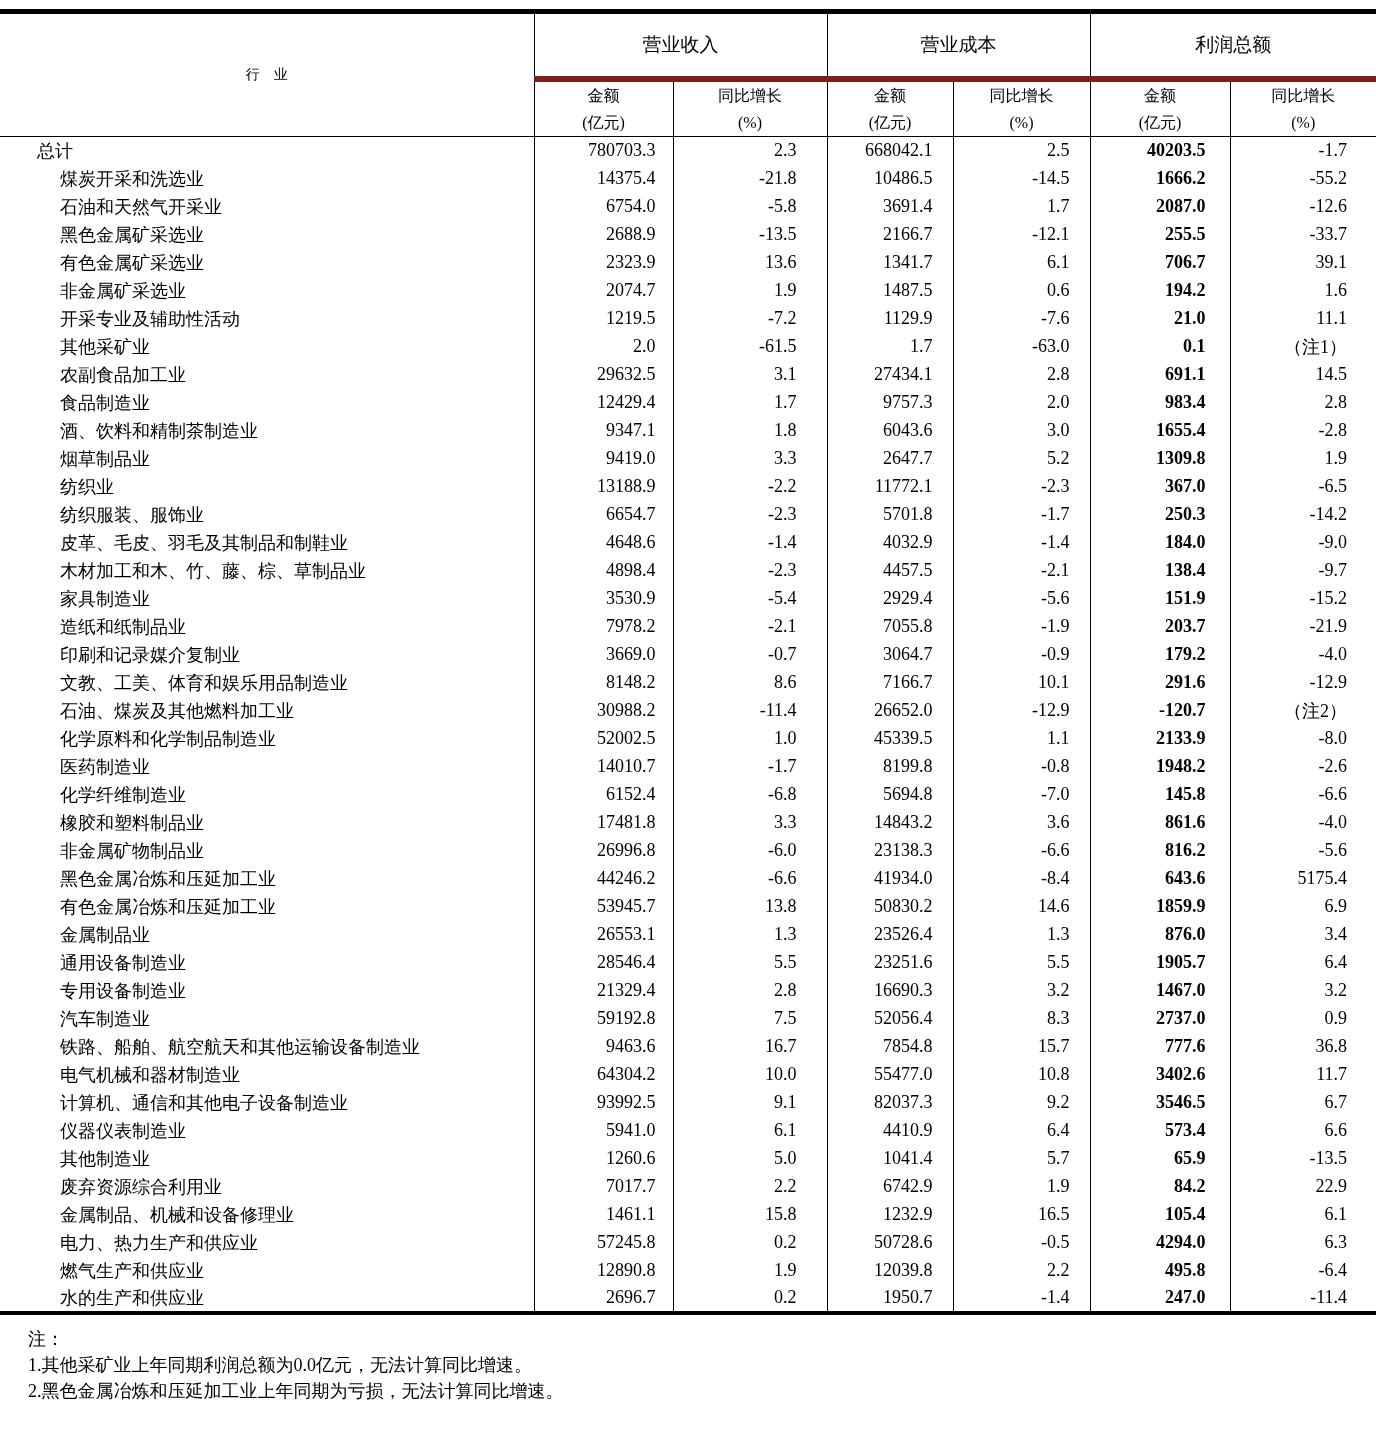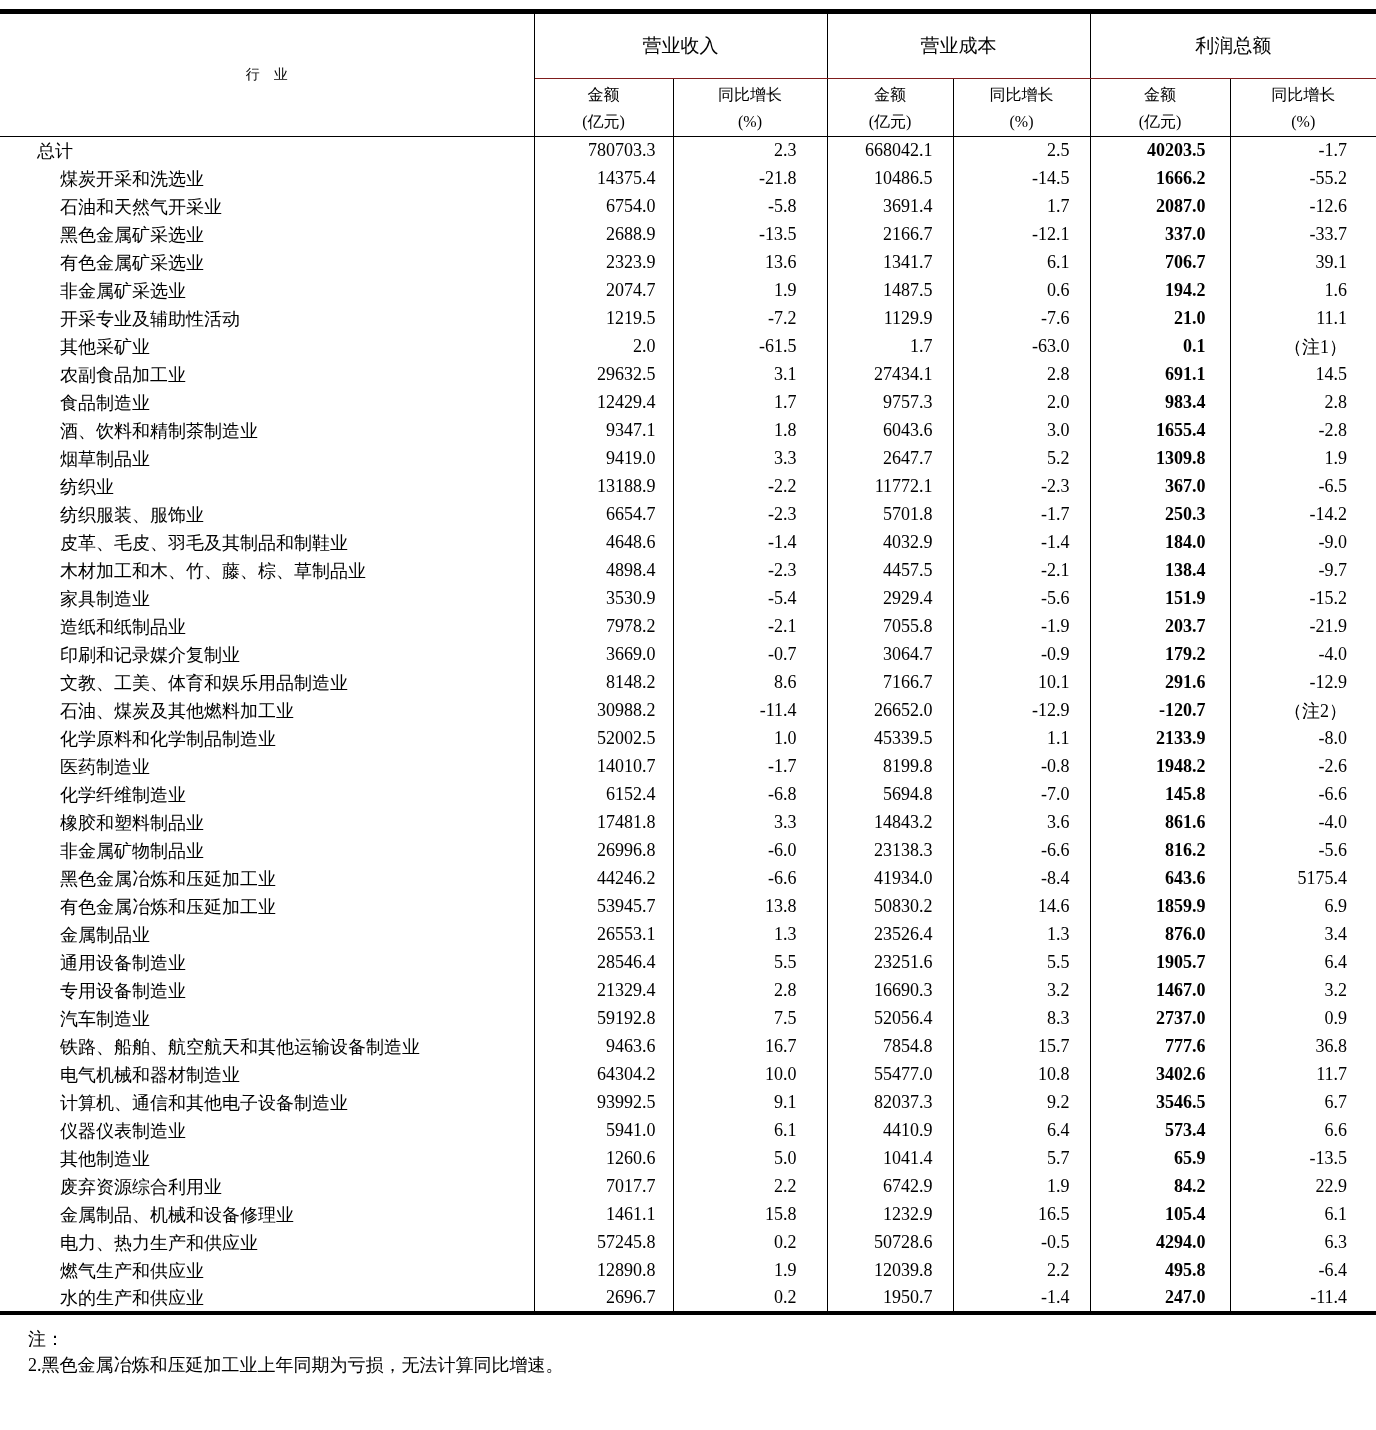--- a/index.html
+++ b/index.html
@@ -28,21 +28,21 @@
   th.industry-head {
     border-right: 1px solid #000;
     border-bottom: 1px solid #000;
     text-align: center;
     font-size: 14px;
     vertical-align: middle;
   }
   th.group-cell {
     height: 67px;
     border-right: 1px solid #000;
-    border-bottom: 1px solid #7f1d1d;
+    border-bottom: 6px solid #7f1d1d;
     text-align: center;
     font-size: 19px;
     vertical-align: middle;
   }
   th.group-cell.last { border-right: none; }
   th.sub-cell {
     height: 58px;
     border-right: 1px solid #000;
     border-bottom: 1px solid #000;
     text-align: center;
@@ -150,21 +150,21 @@
           <td class="num c4">1.7</td>
           <td class="num c5">2087.0</td>
           <td class="num c6">-12.6</td>
         </tr>
         <tr>
           <td class="name">黑色金属矿采选业</td>
           <td class="num c1">2688.9</td>
           <td class="num c2">-13.5</td>
           <td class="num c3">2166.7</td>
           <td class="num c4">-12.1</td>
-          <td class="num c5">337.0</td>
+          <td class="num c5">255.5</td>
           <td class="num c6">-33.7</td>
         </tr>
         <tr>
           <td class="name">有色金属矿采选业</td>
           <td class="num c1">2323.9</td>
           <td class="num c2">13.6</td>
           <td class="num c3">1341.7</td>
           <td class="num c4">6.1</td>
           <td class="num c5">706.7</td>
           <td class="num c6">39.1</td>
@@ -501,16 +501,17 @@
           <td class="num c4">-1.4</td>
           <td class="num c5">247.0</td>
           <td class="num c6">-11.4</td>
         </tr>
       </tbody>
   </table>
 
   <div class="notes">
     <div class="note-line">注：</div>
     <div id="notes-list">
+        <div class="note-line">1.其他采矿业上年同期利润总额为0.0亿元，无法计算同比增速。</div>
         <div class="note-line">2.黑色金属冶炼和压延加工业上年同期为亏损，无法计算同比增速。</div>
       </div>
   </div>
 </div>
 
 </body></html>

